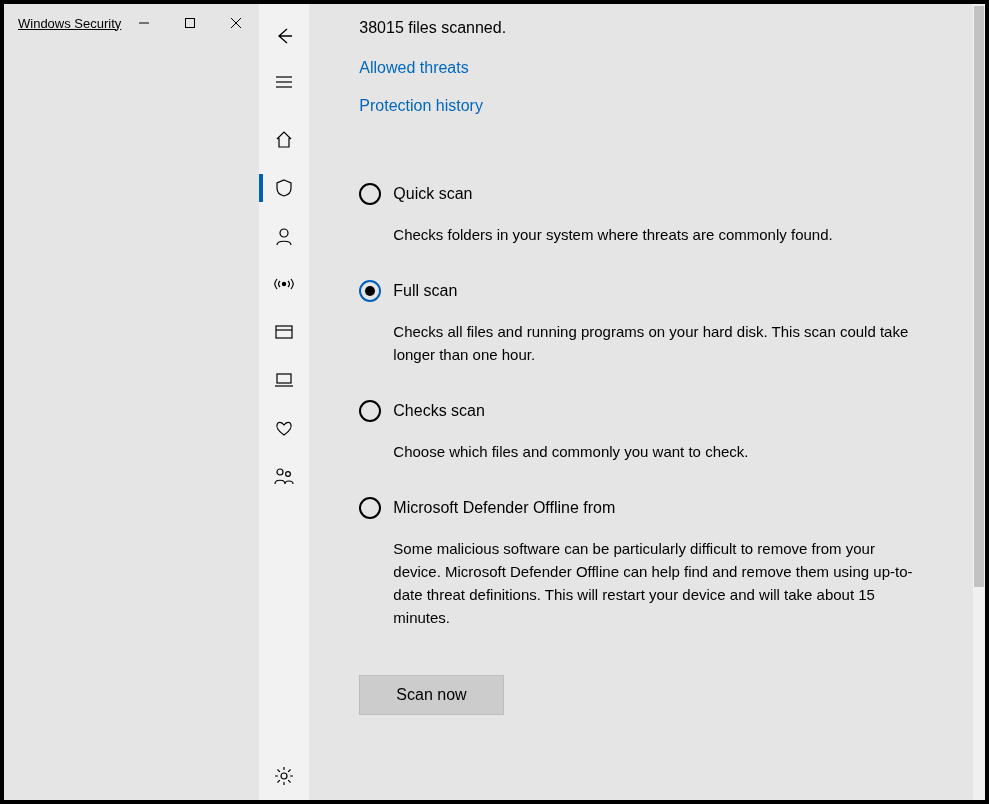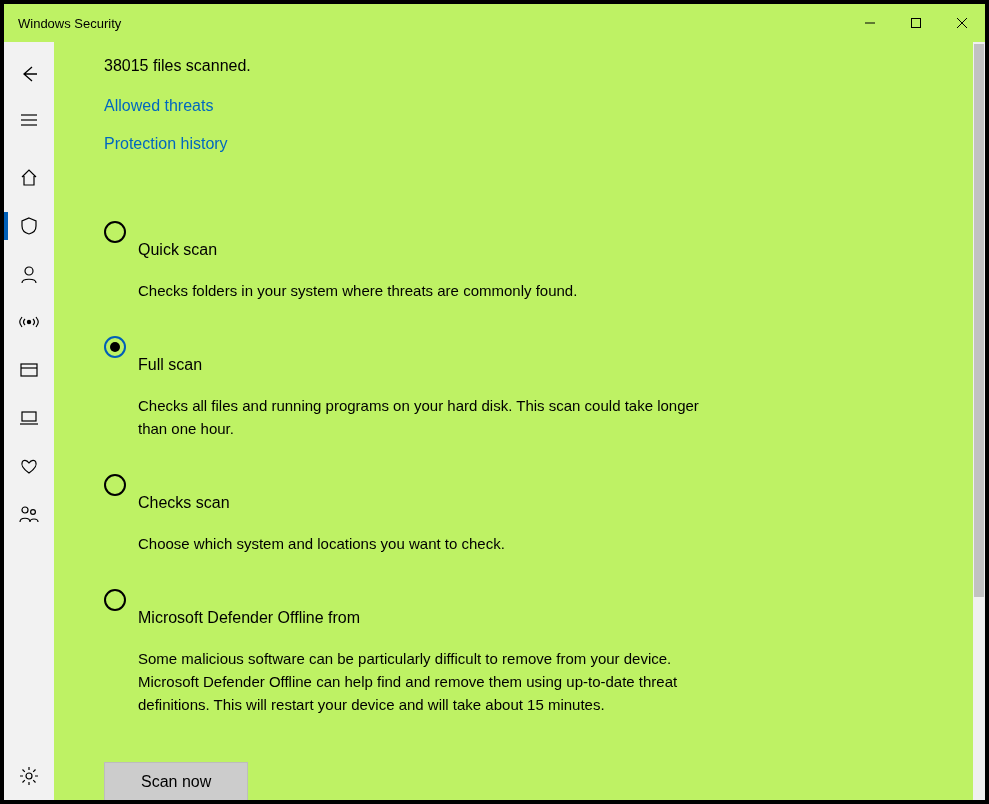--- a/index.html
+++ b/index.html
@@ -6,23 +6,24 @@
   html, body {
     width: 989px;
     height: 804px;
     font-family: "Segoe UI", -apple-system, sans-serif;
     background: #000;
     overflow: hidden;
   }
   .window {
     position: absolute;
     top: 4px; left: 4px; right: 4px; bottom: 4px;
-    background: #bef264;
-    display: flex;
-    flex-direction: column;
+    background: #e5e5e5;
+    display: flex;
+    flex-direction: row;
+    text-decoration: underline;
   }
   
   .titlebar {
     height: 38px;
     display: flex;
     align-items: center;
     padding-left: 14px;
     font-size: 13px;
     color: #000;
     flex-shrink: 0;
@@ -118,21 +119,21 @@
     align-items: center;
     justify-content: center;
   }
   .radio.selected { border-color: #005fb8; }
   .radio.selected::after {
     content: "";
     width: 10px; height: 10px;
     border-radius: 50%;
     background: #000;
   }
-  .opt-body { flex: 1; margin-top: 18px; }
+  .opt-body { flex: 1; }
   .opt-title { font-size: 16px; line-height: 22px; }
   .opt-desc {
     font-size: 15px;
     line-height: 23px;
     margin-top: 18px;
     color: #000;
   }
 
   .scan-btn {
     display: inline-block;
@@ -278,21 +279,21 @@
             <div class="opt-body">
               <div class="opt-title">Full scan</div>
               <div class="opt-desc">Checks all files and running programs on your hard disk. This scan could take longer than one hour.</div>
             </div>
           </div>
 
           <div class="option">
             <div class="radio"></div>
             <div class="opt-body">
               <div class="opt-title">Checks scan</div>
-              <div class="opt-desc">Choose which system and locations you want to check.</div>
+              <div class="opt-desc">Choose which files and commonly you want to check.</div>
             </div>
           </div>
 
           <div class="option">
             <div class="radio"></div>
             <div class="opt-body">
               <div class="opt-title">Microsoft Defender Offline from</div>
               <div class="opt-desc">Some malicious software can be particularly difficult to remove from your device. Microsoft Defender Offline can help find and remove them using up-to-date threat definitions. This will restart your device and will take about 15 minutes.</div>
             </div>
           </div>

